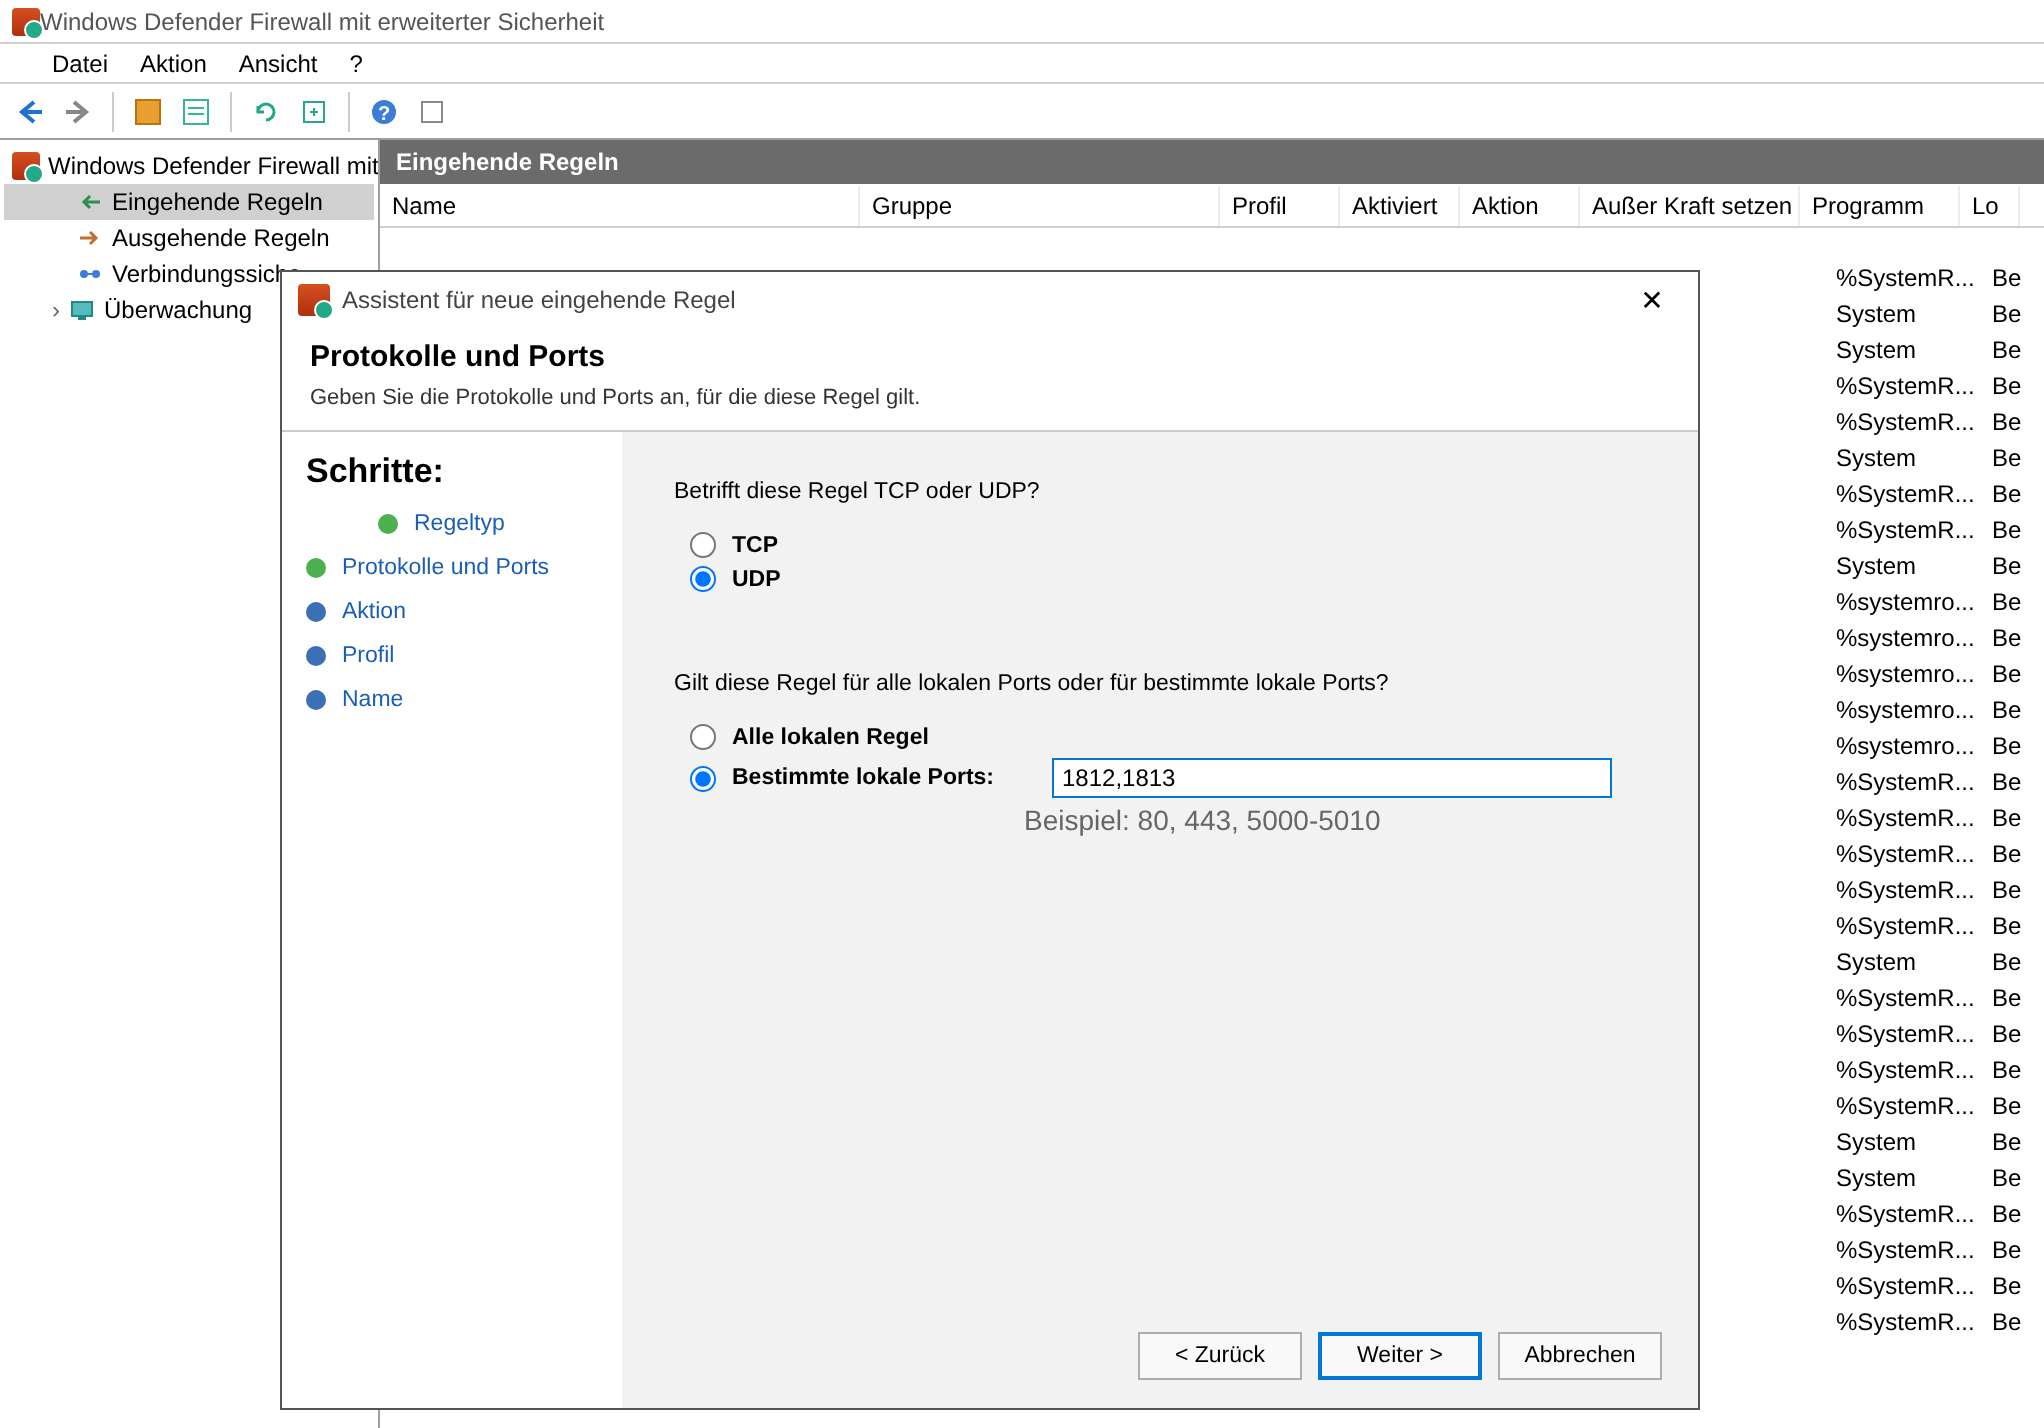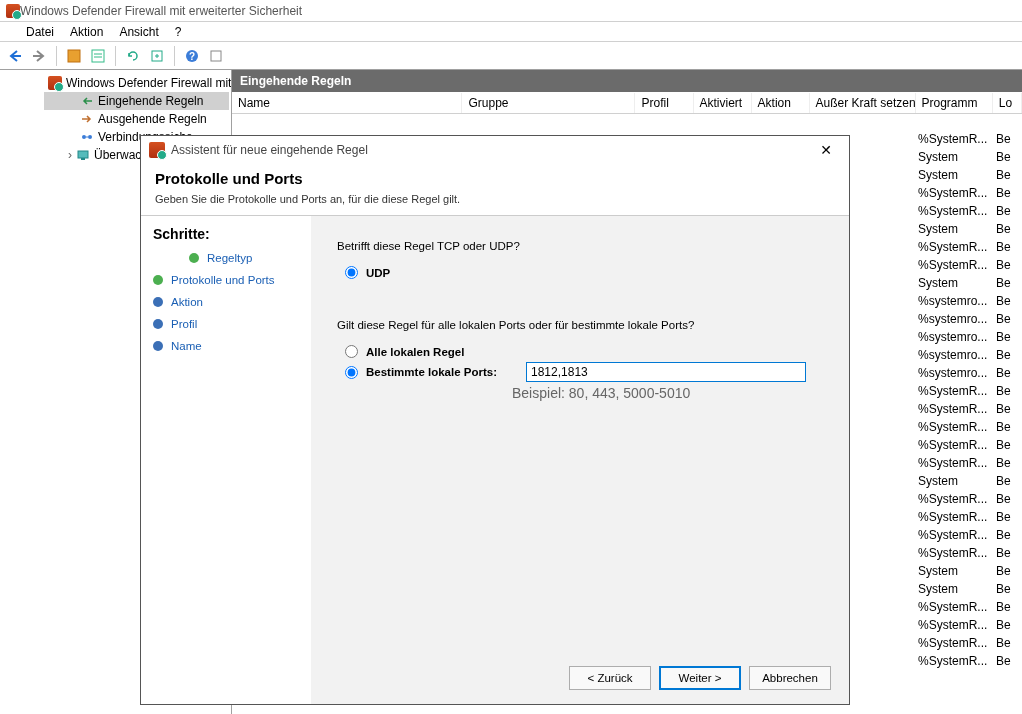--- a/index.html
+++ b/index.html
@@ -14,21 +14,21 @@
 
 
 .toolbar { height: 28px; background: #fff; border-bottom: 1px solid #a0a0a0; display: flex; align-items: center; padding: 0 4px; gap: 2px; }
 .toolbar .tbtn { width: 22px; height: 22px; display: flex; align-items: center; justify-content: center; border: 1px solid transparent; }
 .toolbar .sep { width: 1px; height: 20px; background: #ccc; margin: 0 4px; }
 
 
 .main { display: flex; height: calc(714px - 22px - 20px - 28px); }
 
 
-.tree { width: 190px; border-right: 1px solid #a0a0a0; padding: 4px 2px; overflow: hidden; margin-left: 42px; }
+.tree { width: 190px; border-right: 1px solid #a0a0a0; padding: 4px 2px; overflow: hidden; }
 .tree-item { display: flex; align-items: center; height: 18px; padding-left: 4px; white-space: nowrap; cursor: default; }
 .tree-item.child { padding-left: 36px; }
 .tree-item.selected { background: #d0d0d0; }
 .tree-item .ticon { width: 14px; height: 14px; margin-right: 4px; flex-shrink: 0; }
 .tree-item .expander { width: 12px; text-align: center; color: #666; }
 
 
 .content { flex: 1; display: flex; flex-direction: column; overflow: hidden; }
 .content-header { background: #6b6b6b; color: #fff; font-weight: bold; padding: 4px 8px; height: 22px; }
 .content-columns { display: flex; border-bottom: 1px solid #d0d0d0; background: #fff; height: 22px; align-items: center; }
@@ -45,21 +45,21 @@
 .wizard { position: absolute; left: 140px; top: 135px; width: 710px; height: 570px; background: #fff; border: 1px solid #555; box-shadow: none; display: flex; flex-direction: column; }
 .wizard-title { height: 28px; display: flex; align-items: center; padding: 0 8px; border-bottom: none; justify-content: center; }
 .wizard-title .wt-icon { width: 16px; height: 16px; margin-right: 6px; }
 .wizard-title .wt-text { color: #444; }
 .wizard-title .wt-close { margin-left: auto; width: 30px; text-align: center; font-size: 14px; cursor: default; }
 .wizard-head { padding: 6px 14px 10px 14px; }
 .wizard-head h2 { font-size: 15px; font-weight: bold; margin-bottom: 6px; }
 .wizard-head p { font-size: 11px; color: #333; }
 .wizard-body { flex: 1; display: flex; border-top: 1px solid #ccc; }
 .wizard-steps { width: 170px; background: #fff; padding: 10px 12px; border-right: none; }
-.wizard-steps h4 { font-size: 14px; font-weight: bold; margin-bottom: 10px; }
+.wizard-steps h4 { font-size: 17px; font-weight: bold; margin-bottom: 10px; }
 .wizard-steps .step { display: flex; align-items: center; margin-bottom: 10px; font-size: 11.5px; color: #1a5fb4; cursor: default; }
 .wizard-steps .step.done { color: #1a5fb4; padding-left: 36px; }
 .wizard-steps .step.current { color: #1a5fb4; }
 .wizard-steps .step .bullet { width: 10px; height: 10px; border-radius: 50%; margin-right: 8px; flex-shrink: 0; }
 .wizard-steps .step.done .bullet { background: #4caf50; }
 .wizard-steps .step.current .bullet { background: #4caf50; }
 .wizard-steps .step.pending .bullet { background: #3b6fb6; }
 .wizard-content { flex: 1; background: #f2f2f2; padding: 24px 26px; position: relative; }
 .wizard-content .q { font-size: 11.5px; margin-bottom: 14px; }
 .wizard-content .radio-row { display: flex; align-items: center; margin-bottom: 4px; margin-left: 8px; font-size: 11.5px; }
@@ -352,20 +352,24 @@
           <span>Profil</span>
         </div>
       <div class="step pending">
           <span class="bullet"></span>
           <span>Name</span>
         </div>
     </div>
     <div class="wizard-content">
       <div class="q">Betrifft diese Regel TCP oder UDP?</div>
       <div class="radio-row">
+        <input type="radio" name="proto" style="">
+        <label>TCP</label>
+      </div>
+      <div class="radio-row">
         <input type="radio" name="proto" checked="" style="">
         <label>UDP</label>
       </div>
 
       <div class="sect2">
         <div class="q">Gilt diese Regel für alle lokalen Ports oder für bestimmte lokale Ports?</div>
         <div class="radio-row">
           <input type="radio" name="ports" style="">
           <label>Alle lokalen Regel</label>
         </div>

